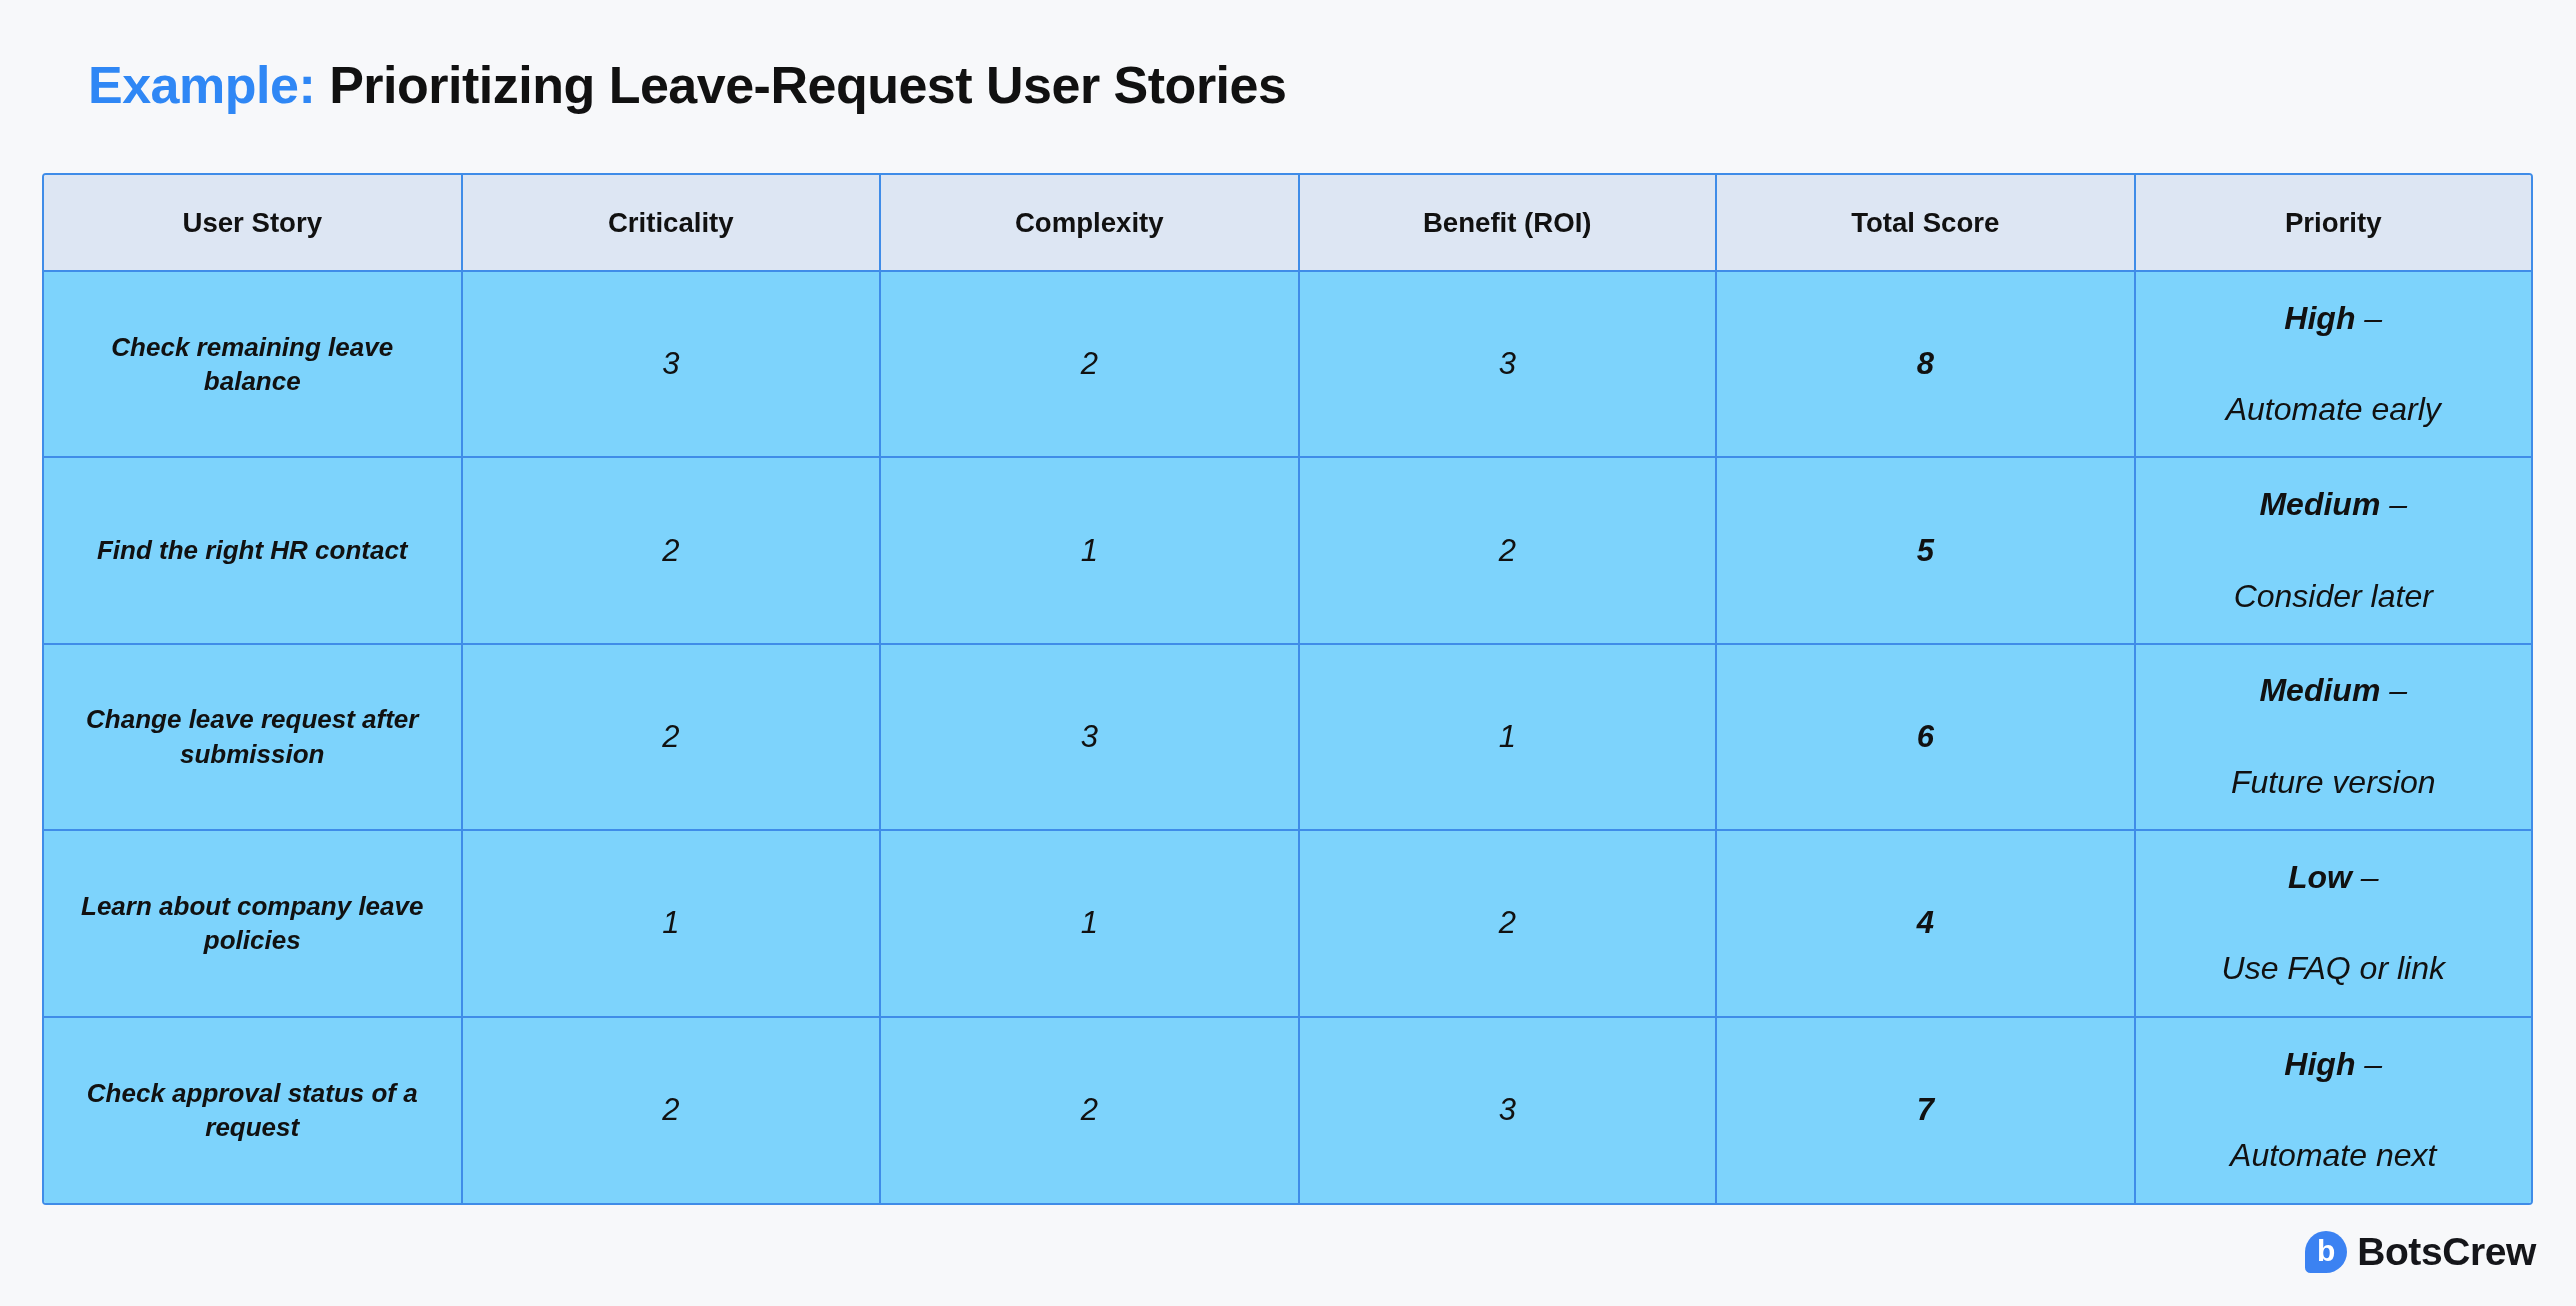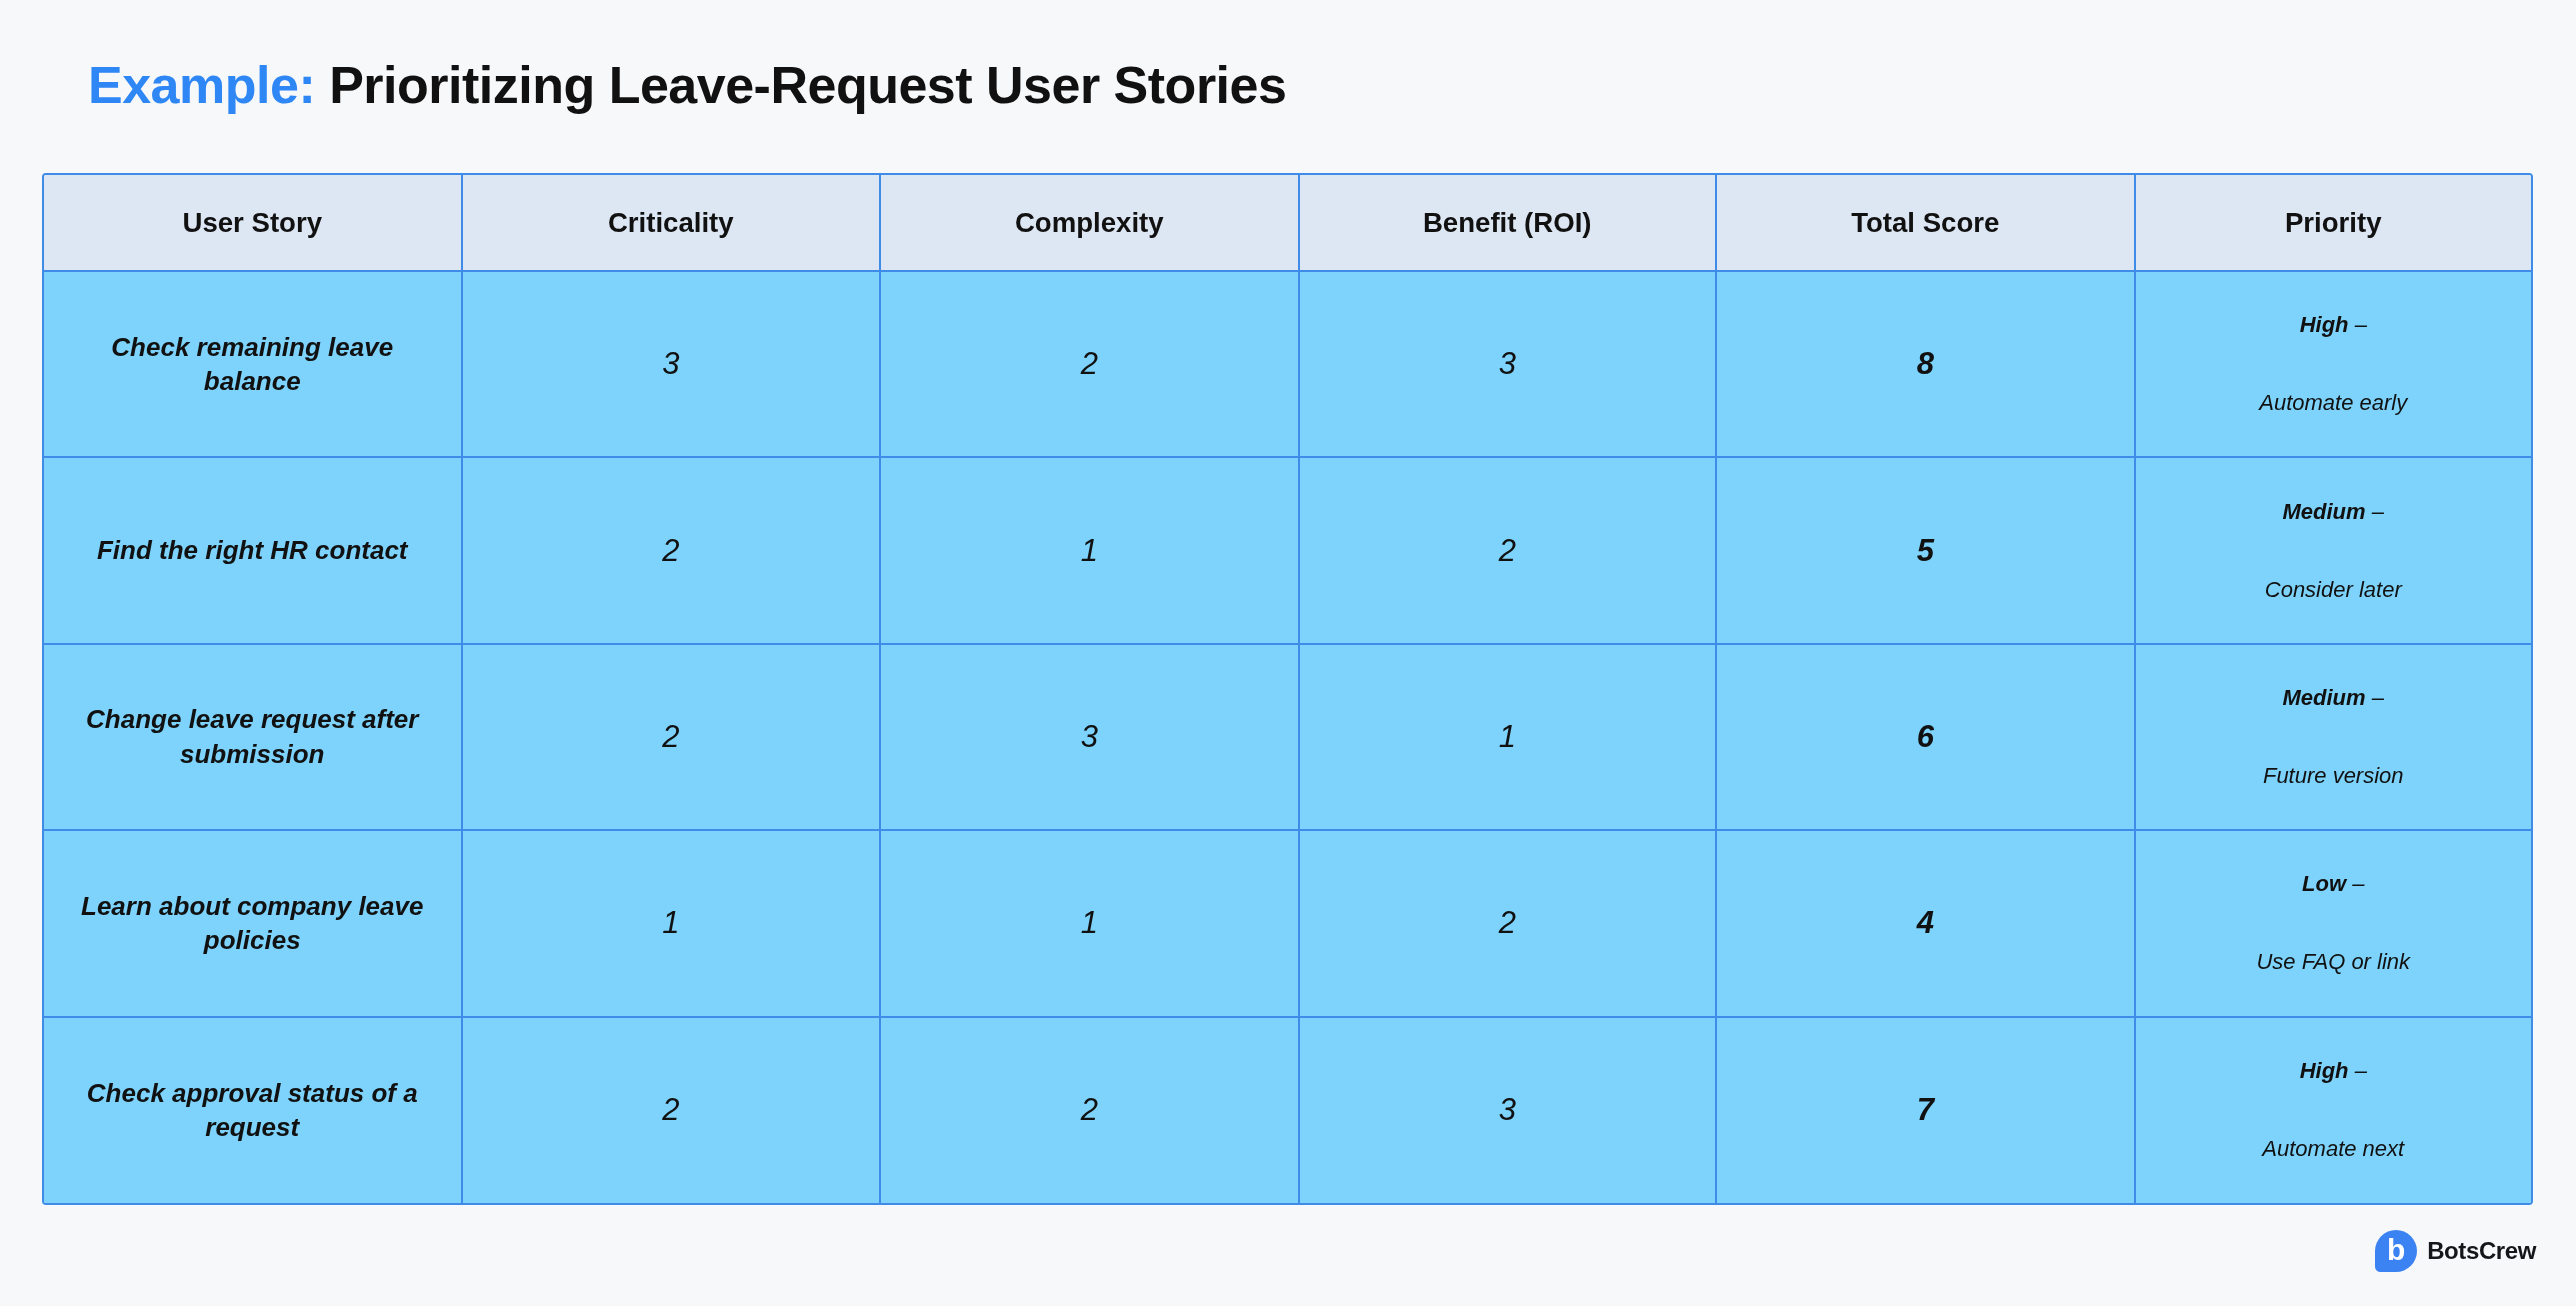--- a/index.html
+++ b/index.html
@@ -86,21 +86,21 @@
     font-size: 31px;
     font-weight: normal;
   }
 
   td.total {
     font-size: 31px;
     font-weight: bold;
   }
 
   td.priority {
-    font-size: 22px;
+    font-size: 32px;
     line-height: 1.36;
     padding: 0 32px;
   }
   td.priority .level { font-weight: bold; }
   td.priority .dash  { font-weight: normal; }
   td.priority .note  { font-weight: normal; display: block; margin-top: 48px; }
 
   
   col.c-story    { width: 417px; }
   col.c-crit     { width: 418px; }
@@ -129,21 +129,21 @@
     justify-content: center;
   }
   .logo-mark .b {
     color: #ffffff;
     font-size: 30px;
     font-weight: bold;
     line-height: 1;
     margin-top: -1.8px;
   }
   .logo-text {
-    font-size: 24px;
+    font-size: 39px;
     font-weight: bold;
     color: #15161a;
     letter-spacing: -0.4px;
   }
 </style>
 </head>
 <body>
 
 <div class="page">
 

